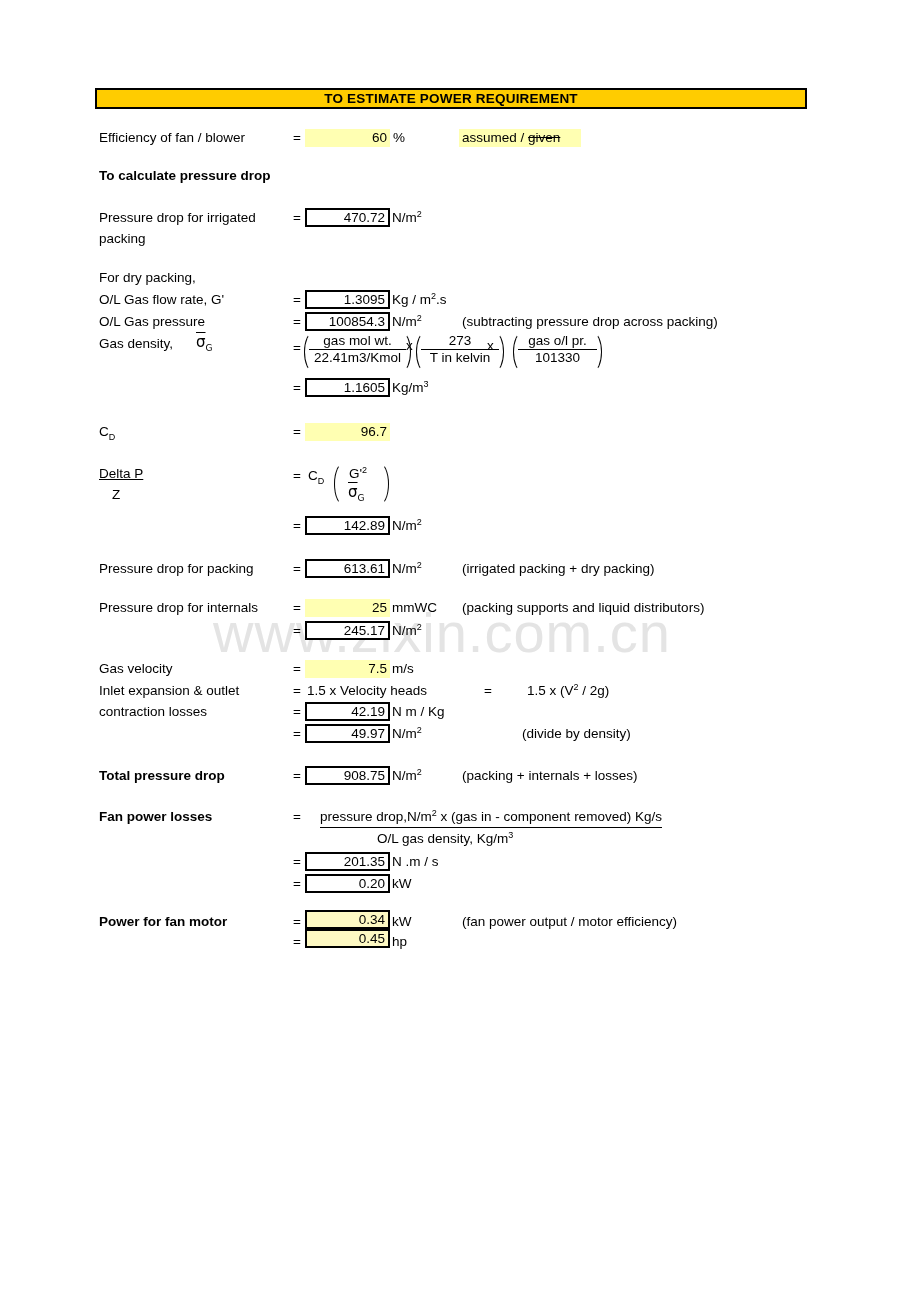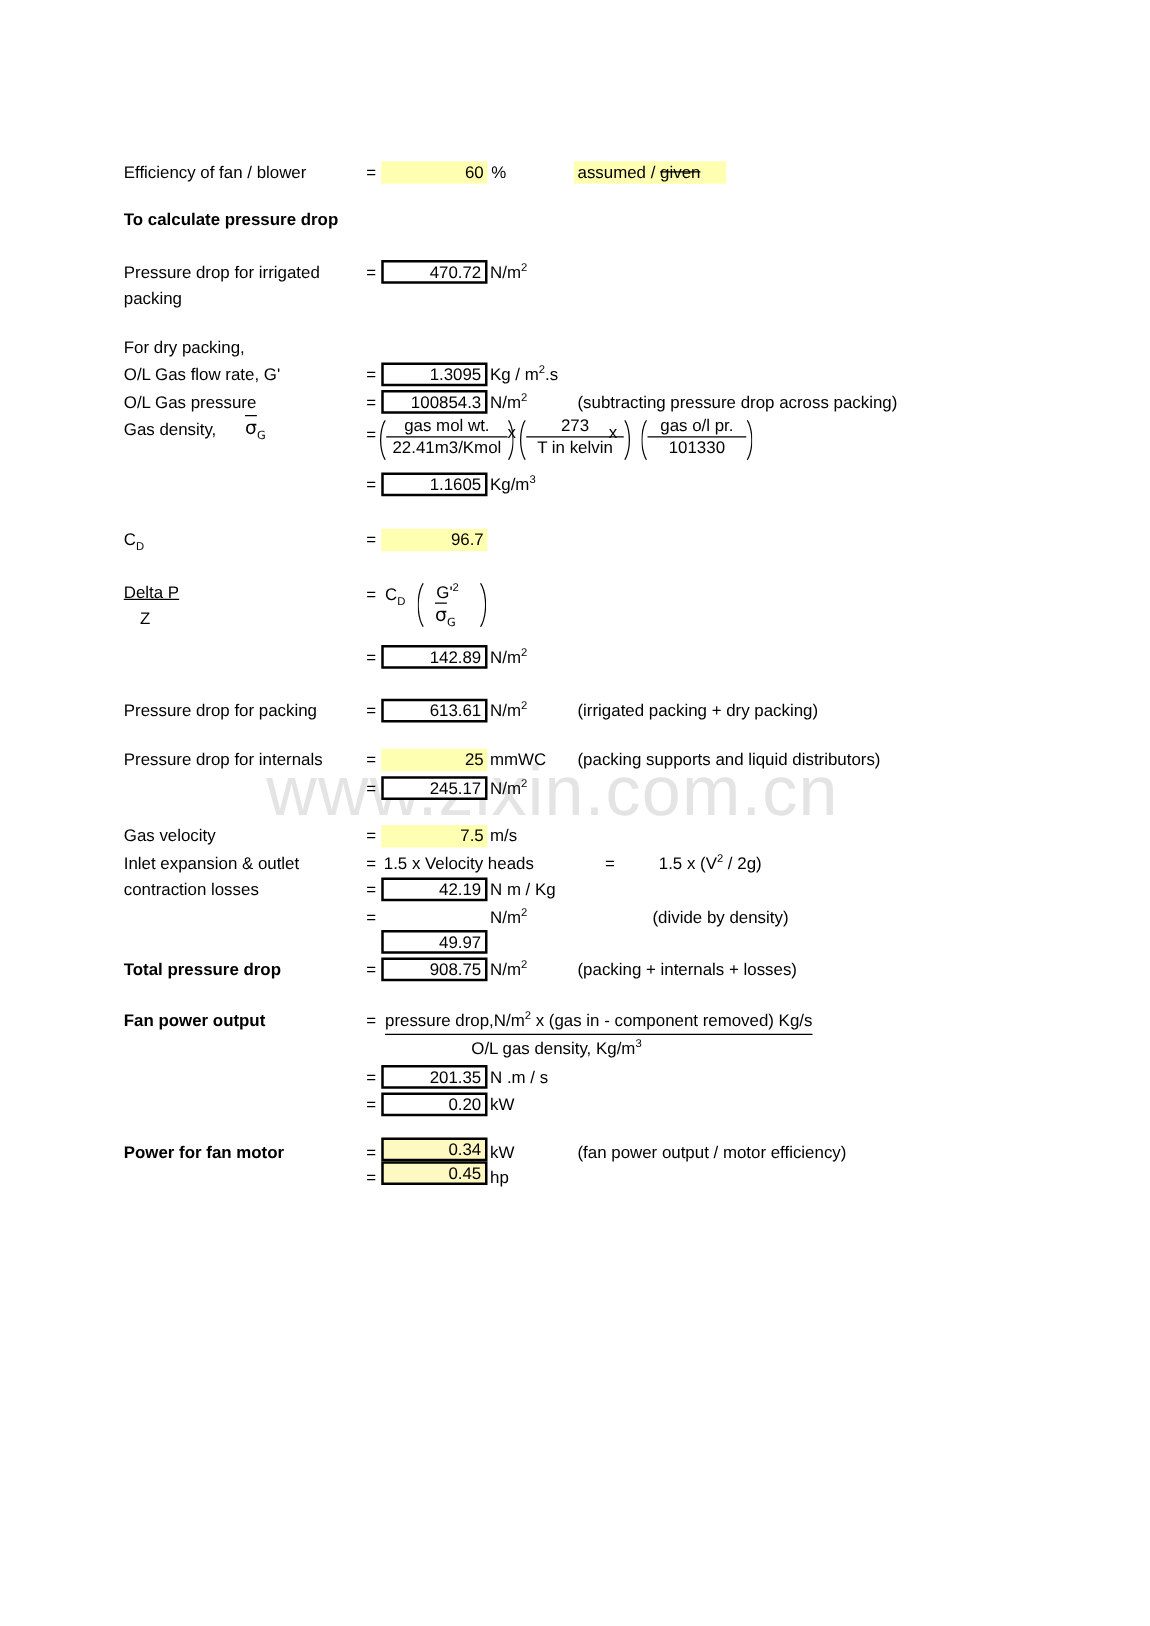--- a/index.html
+++ b/index.html
@@ -118,41 +118,42 @@
   .brk {
     position: absolute;
     box-sizing: border-box;
     border: 1.4px solid #000;
     border-top-color: transparent;
     border-bottom-color: transparent;
     border-radius: 14px / 30px;
   }
 
   
-  .ovl { border-bottom: 1.3px solid #000; }
+  .ovl { border-bottom: 1.3px solid #000; margin-left: 12px; }
 
   
   .sig { font-family: "DejaVu Sans", sans-serif; }
 
   #footer {
     position: absolute;
     left: 0;
     top: 1214px;
     width: 920px;
     text-align: center;
     font-size: 13.5px;
   }
 </style>
 </head>
 <body>
 
 <div id="watermark">www.zixin.com.cn</div>
 
 <div id="sheet">
 
+  <div id="banner">TO ESTIMATE POWER REQUIREMENT</div>
 
   <div class="t" style="left:99px; top:130px;">Efficiency of fan / blower</div>
   <div class="t" style="left:293px; top:130px;">=</div>
   <div class="hl" style="left:305px; top:129px; width:85px;">60</div>
   <div class="t" style="left:393px; top:130px;">%</div>
   <div class="hl lbl" style="left:459px; top:129px; width:122px;">
     <span>assumed /</span>
     <span class="strike">given</span>
   </div>
 
@@ -278,35 +279,35 @@
   <div class="t" style="left:484px; top:683px;">=</div>
   <div class="t" style="left:527px; top:683px;">
     <span>1.5 x (V</span><sup>2</sup><span> / 2g)</span>
   </div>
 
   <div class="t" style="left:293px; top:704px;">=</div>
   <div class="box" style="left:305px; top:702px; width:85px;">42.19</div>
   <div class="t" style="left:392px; top:704px;">N m / Kg</div>
 
   <div class="t" style="left:293px; top:726px;">=</div>
-  <div class="box" style="left:305px; top:724px; width:85px;margin-top:20px;">49.97</div>
+  <div class="box" style="left:305px; top:724px; width:85px;">49.97</div>
   <div class="t" style="left:392px; top:726px;">
     <span>N/m</span><sup>2</sup>
   </div>
   <div class="t" style="left:522px; top:726px;">(divide by density)</div>
 
   <div class="t b" style="left:99px; top:768px;">Total pressure drop</div>
   <div class="t" style="left:293px; top:768px;">=</div>
   <div class="box" style="left:305px; top:766px; width:85px;">908.75</div>
   <div class="t" style="left:392px; top:768px;">
     <span>N/m</span><sup>2</sup>
   </div>
   <div class="t" style="left:462px; top:768px;">(packing + internals + losses)</div>
 
-  <div class="t b" style="left:99px; top:809px;">Fan power output</div>
+  <div class="t b" style="left:99px; top:809px;">Fan power losses</div>
   <div class="t" style="left:293px; top:809px;">=</div>
   <div class="t ovl" style="left:308px; top:809px; padding-bottom:2px;">
     <span>pressure drop,N/m</span><sup>2</sup><span> x (gas in - component removed) Kg/s</span>
   </div>
   <div class="t" style="left:377px; top:831px;">
     <span>O/L gas density, Kg/m</span><sup>3</sup>
   </div>
 
   <div class="t" style="left:293px; top:854px;">=</div>
   <div class="box" style="left:305px; top:852px; width:85px;">201.35</div>

